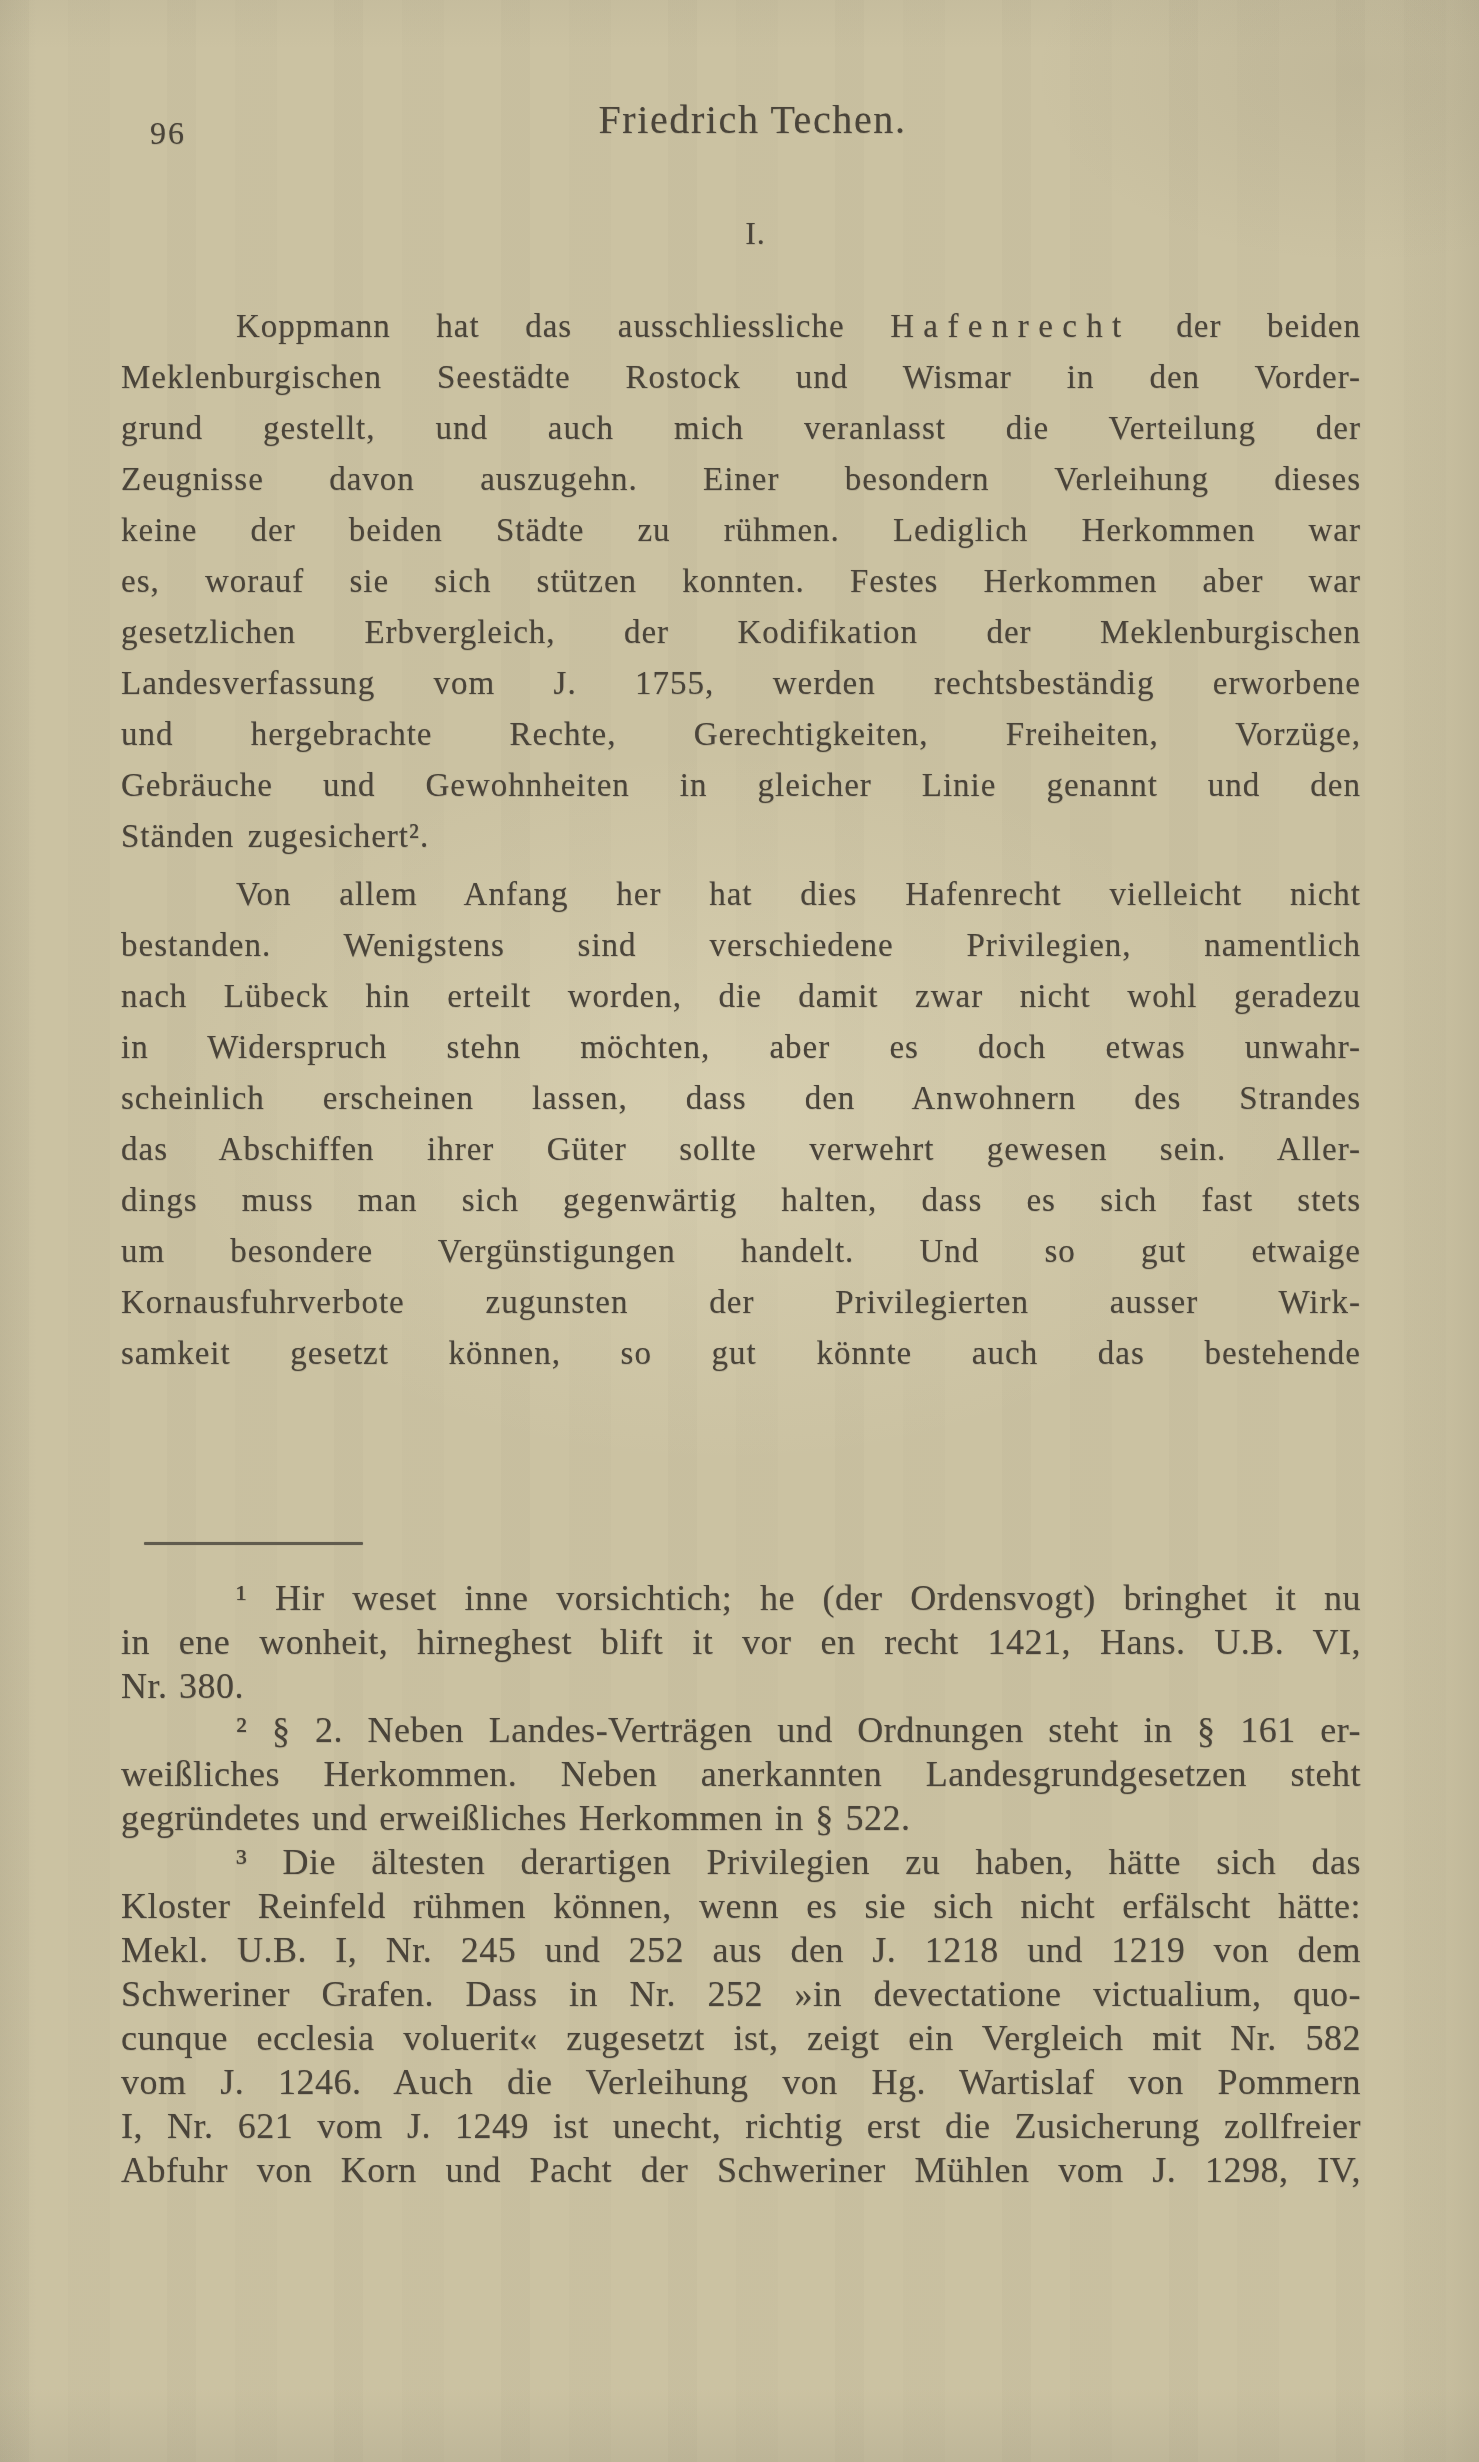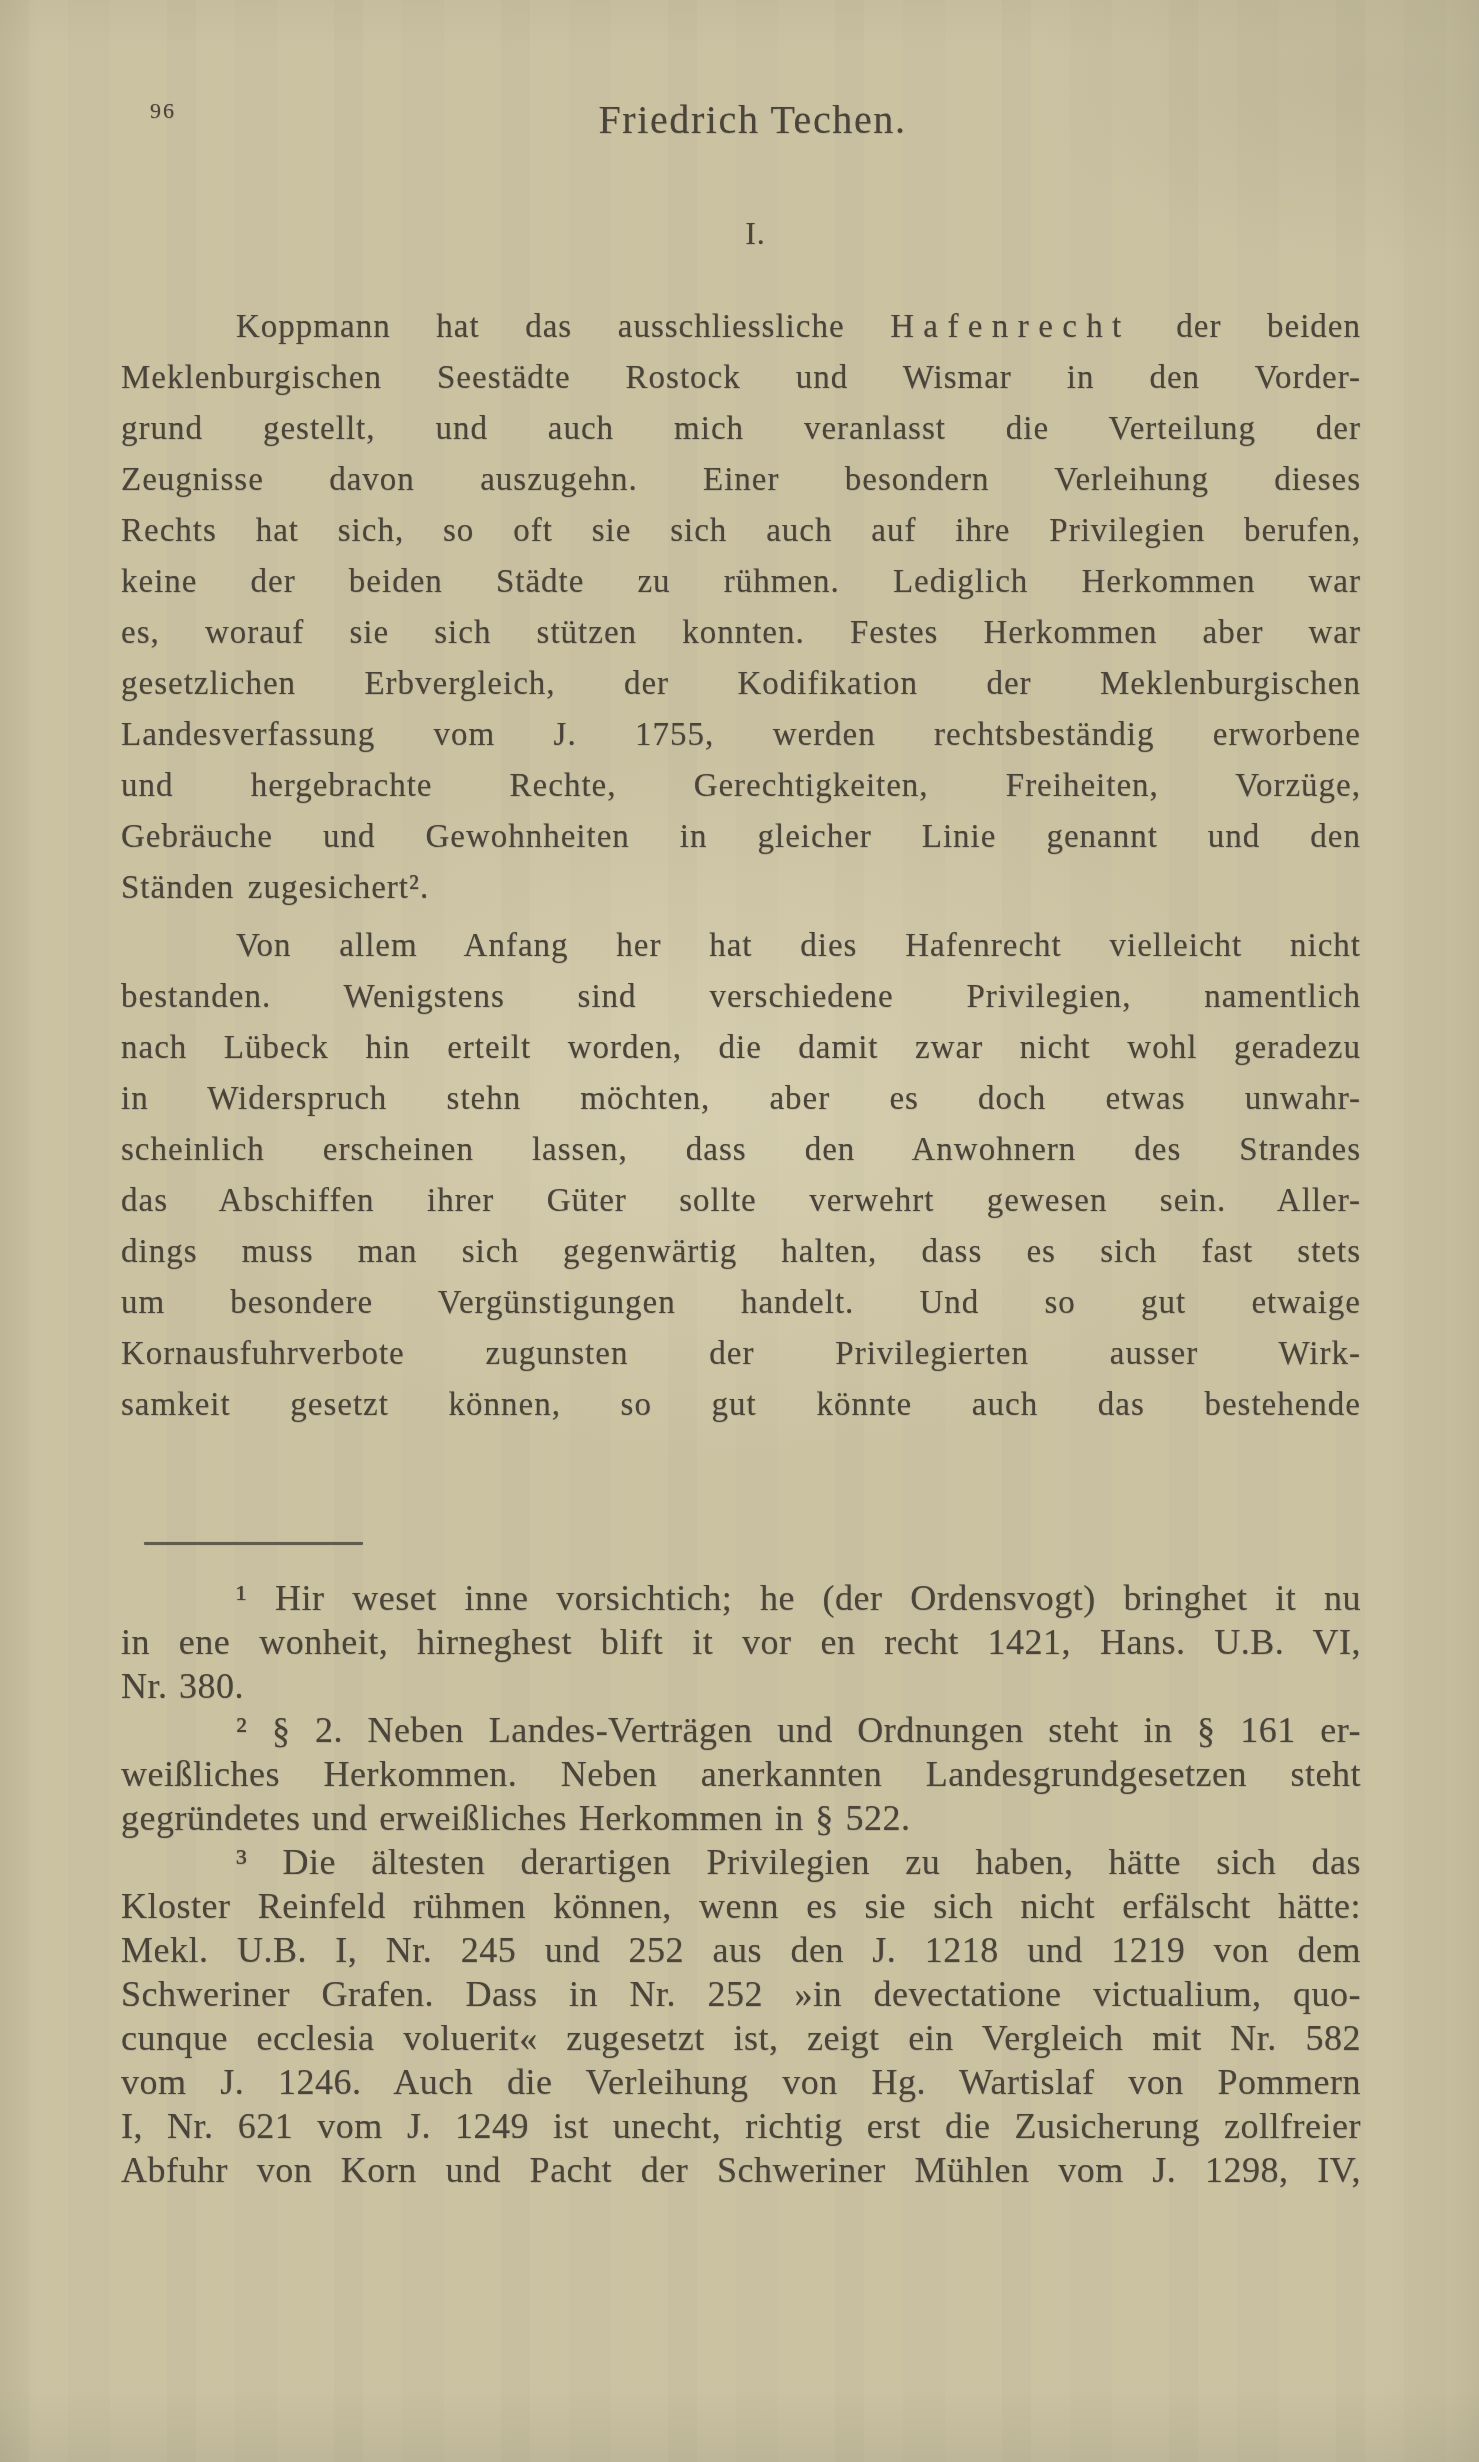--- a/index.html
+++ b/index.html
@@ -33,22 +33,22 @@
   }
 
   .ink {
     color: var(--ink);
     text-shadow: 0 0 1px rgba(74,68,58,0.35), 0.5px 0.5px 0 rgba(74,68,58,0.12);
   }
 
   .page-number {
     position: absolute;
     left: 150px;
-    top: 98px;
-    font-size: 22px;
+    top: 115px;
+    font-size: 32px;
     letter-spacing: 2.1px;
   }
 
   .running-head {
     position: absolute;
     left: 0;
     right: 0;
     top: 96px;
     padding-left: 25px;
     text-align: center;
@@ -123,21 +123,20 @@
   <div class="running-head ink">Friedrich Techen.</div>
 
   <div class="section-heading ink">I.</div>
 
   <div class="body-text ink">
     <div class="paragraph">
         <div class="tline indent">Koppmann hat das ausschliessliche <span class="sperr">Hafenrecht</span> der beiden</div>
         <div class="tline">Meklenburgischen Seestädte Rostock und Wismar in den Vorder-</div>
         <div class="tline">grund gestellt, und auch mich veranlasst die Verteilung der</div>
         <div class="tline">Zeugnisse davon auszugehn. Einer besondern Verleihung dieses</div>
-        <div class="tline">Rechts hat sich, so oft sie sich auch auf ihre Privilegien berufen,</div>
         <div class="tline">keine der beiden Städte zu rühmen. Lediglich Herkommen war</div>
         <div class="tline">es, worauf sie sich stützen konnten. Festes Herkommen aber war</div>
         <div class="tline">gesetzlichen Erbvergleich, der Kodifikation der Meklenburgischen</div>
         <div class="tline">Landesverfassung vom J. 1755, werden rechtsbeständig erworbene</div>
         <div class="tline">und hergebrachte Rechte, Gerechtigkeiten, Freiheiten, Vorzüge,</div>
         <div class="tline">Gebräuche und Gewohnheiten in gleicher Linie genannt und den</div>
         <div class="tline no-just">Ständen zugesichert².</div>
       </div>
     <div class="paragraph par2">
         <div class="tline indent">Von allem Anfang her hat dies Hafenrecht vielleicht nicht</div>

